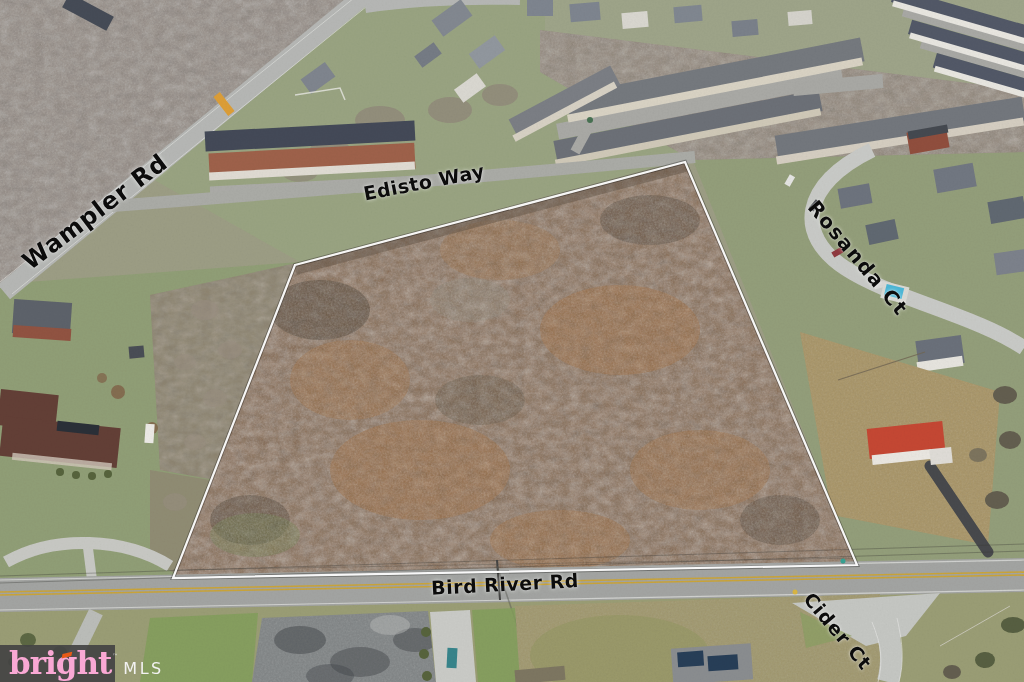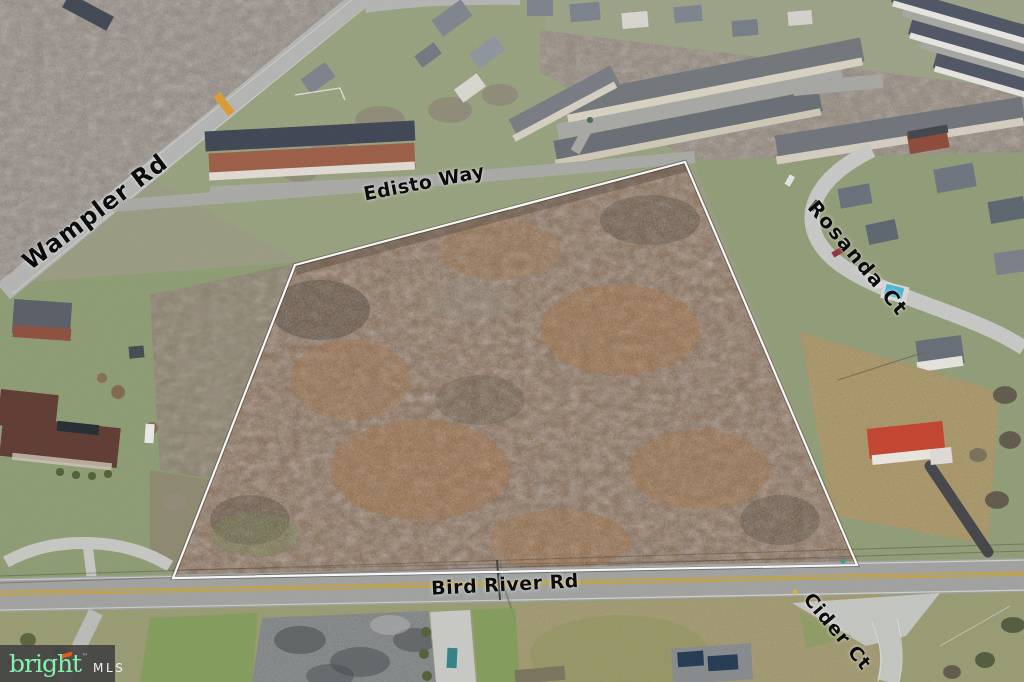--- a/index.html
+++ b/index.html
@@ -11,26 +11,26 @@
        transform-origin:center center;}
   .lbl-wampler{left:95px;top:212px;font-size:24px;transform:translate(-50%,-50%) rotate(-37deg);letter-spacing:1px;}
   .lbl-edisto{left:424px;top:182px;font-size:19px;transform:translate(-50%,-50%) rotate(-11deg);letter-spacing:.5px;}
   .lbl-rosanda{left:858px;top:258px;font-size:20px;transform:translate(-50%,-50%) rotate(50deg);letter-spacing:1.5px;}
   .lbl-bird{left:505px;top:584px;font-size:19px;transform:translate(-50%,-50%) rotate(-3deg);letter-spacing:.5px;}
   .lbl-cider{left:838px;top:631px;font-size:19px;transform:translate(-50%,-50%) rotate(50deg);letter-spacing:1px;}
   .lbl-note{left:648px;top:44px;font-size:18px;transform:translate(0,-50%);letter-spacing:.5px;}
   .watermark{position:absolute;left:0;top:645px;width:115px;height:37px;
              background:rgba(68,68,68,.92);display:flex;align-items:baseline;
              padding:0 0 0 9px;box-sizing:border-box;}
-  .wm-brand{font-family:"DejaVu Serif","Liberation Serif",serif;font-size:25px;color:#86efac;
-            line-height:37px;letter-spacing:-1px;}
+  .wm-brand{font-family:"DejaVu Serif","Liberation Serif",serif;font-size:31px;color:#f9a8d4;
+            line-height:37px;letter-spacing:-1px;font-weight:bold;}
   .wm-accent{position:absolute;left:62px;top:8px;width:10px;height:3.5px;background:#e85a17;
              transform:rotate(-14deg) skewX(-25deg);}
   .wm-tm{font-size:6px;color:#ddd;align-self:flex-start;margin-top:7px;margin-left:1px;}
-  .wm-mls{font-size:12px;color:#f2f2f2;letter-spacing:2.5px;margin-left:5px;}
+  .wm-mls{font-size:16px;color:#f2f2f2;letter-spacing:2.5px;margin-left:5px;}
 </style>
 </head>
 <body>
 
 <div class="stage">
 
 <svg width="1024" height="682" viewBox="0 0 1024 682">
   <defs>
     <filter id="fCoarse" x="-5%" y="-5%" width="110%" height="110%">
       <feTurbulence type="fractalNoise" baseFrequency="0.018 0.025" numOctaves="3" seed="7" stitchTiles="stitch"></feTurbulence>

